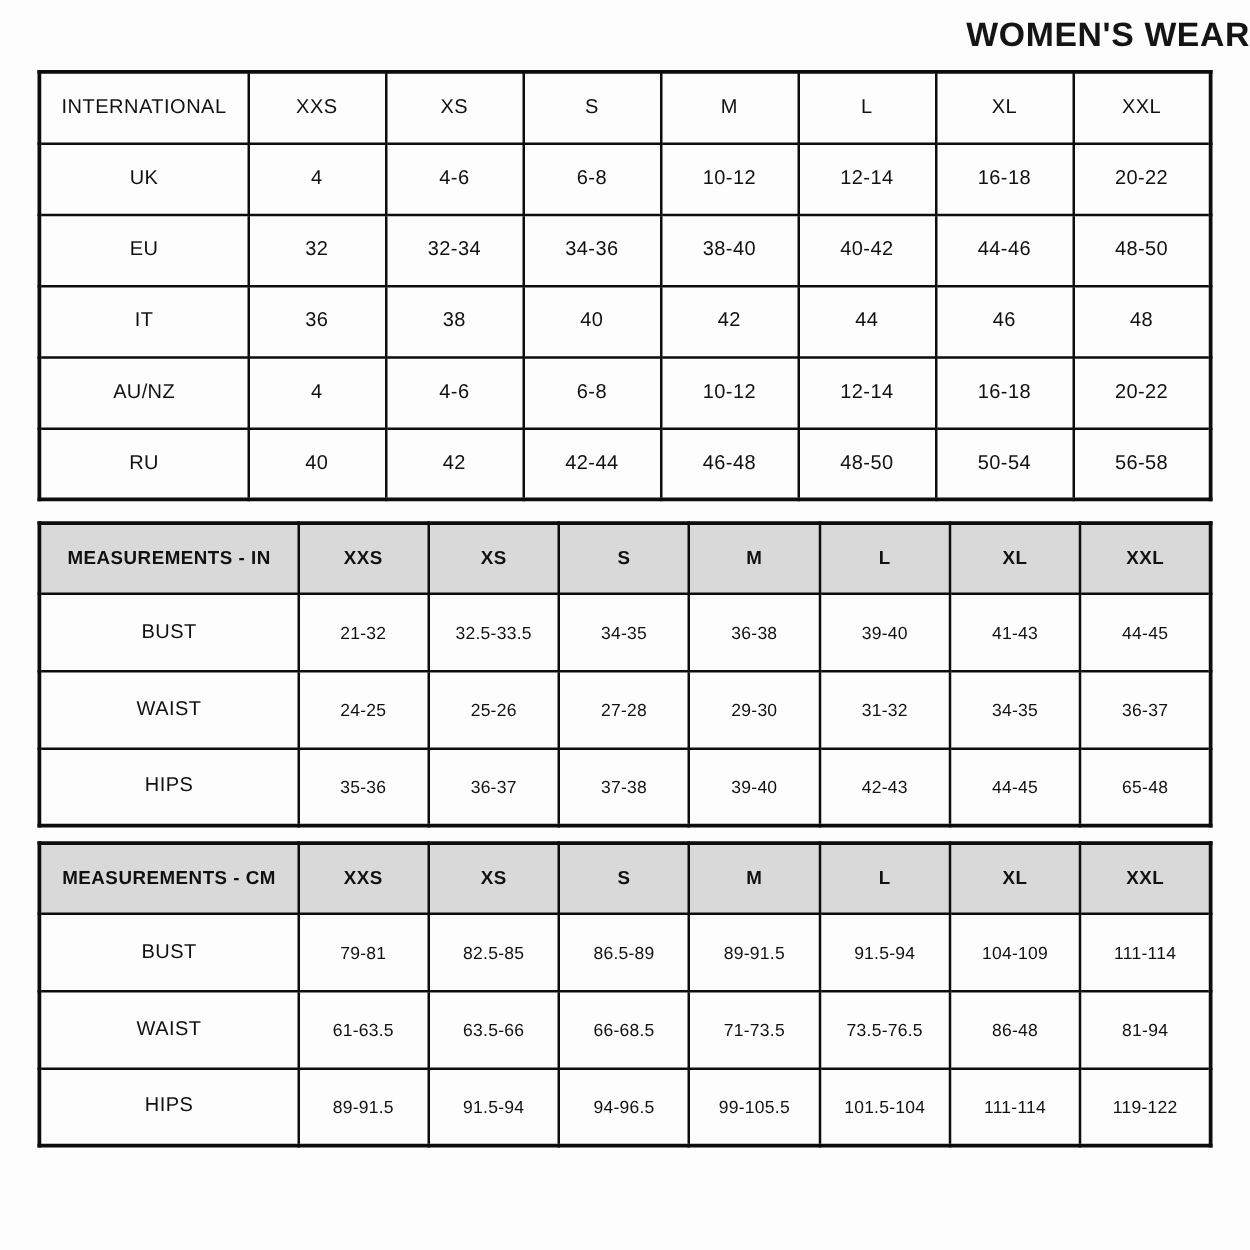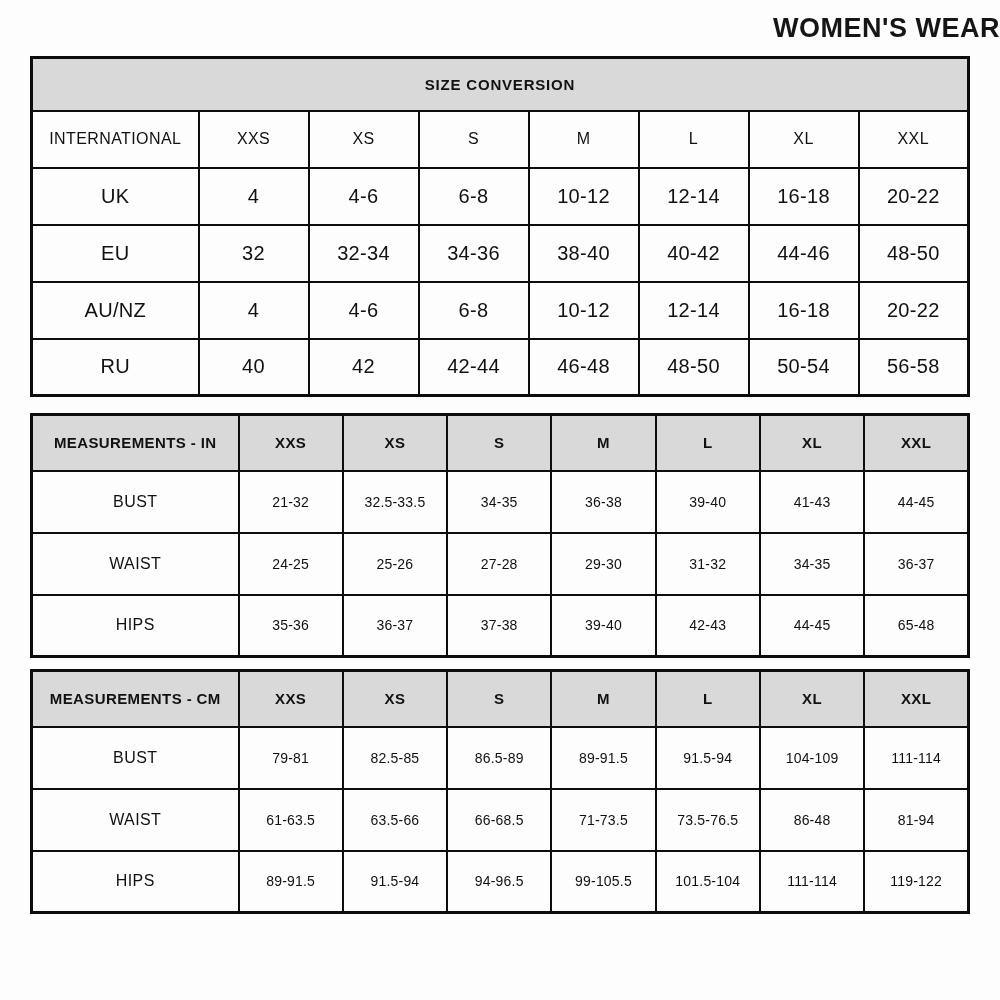--- a/index.html
+++ b/index.html
@@ -39,21 +39,21 @@
   .t1 { margin-top: 12px; }
   .t1 .banner-row { height: 53px; }
   .t1 .banner {
     background: #d9d9d9;
     font-weight: 700;
     font-size: 15px;
     letter-spacing: 0.8px;
   }
   .t1 tr { height: 57px; }
   .t1 th.colhead { font-weight: 400; font-size: 16px; letter-spacing: 0.4px; }
-  .t1 td { font-size: 20px; font-weight: 400; letter-spacing: 0.3px; }
+  .t1 td { font-size: 16px; font-weight: 400; letter-spacing: 0.3px; }
   .t1 col.c-label { width: 167px; }
   
   .tm tr { height: 62px; }
   .tm .hdr-row { height: 56px; }
   .tm th {
     background: #d9d9d9;
     font-weight: 700;
     font-size: 15px;
     letter-spacing: 0.4px;
   }
@@ -67,23 +67,20 @@
 <body>
 
 <div class="page-title">WOMEN'S WEAR</div>
 
 <table class="t1">
   <colgroup>
       <col class="c-label">
       <col span="7">
     </colgroup>
   <thead>
-    <tr class="banner-row">
-      <th class="banner" colspan="8">SIZE CONVERSION</th>
-    </tr>
     <tr>
       <th class="colhead">INTERNATIONAL</th>
       <th class="colhead">XXS</th>
       <th class="colhead">XS</th>
       <th class="colhead">S</th>
       <th class="colhead">M</th>
       <th class="colhead">L</th>
       <th class="colhead">XL</th>
       <th class="colhead">XXL</th>
     </tr>
@@ -101,20 +98,30 @@
     </tr>
     <tr>
       <td>EU</td>
       <td>32</td>
       <td>32-34</td>
       <td>34-36</td>
       <td>38-40</td>
       <td>40-42</td>
       <td>44-46</td>
       <td>48-50</td>
+    </tr>
+    <tr>
+      <td>IT</td>
+      <td>36</td>
+      <td>38</td>
+      <td>40</td>
+      <td>42</td>
+      <td>44</td>
+      <td>46</td>
+      <td>48</td>
     </tr>
     <tr>
       <td>AU/NZ</td>
       <td>4</td>
       <td>4-6</td>
       <td>6-8</td>
       <td>10-12</td>
       <td>12-14</td>
       <td>16-18</td>
       <td>20-22</td>

